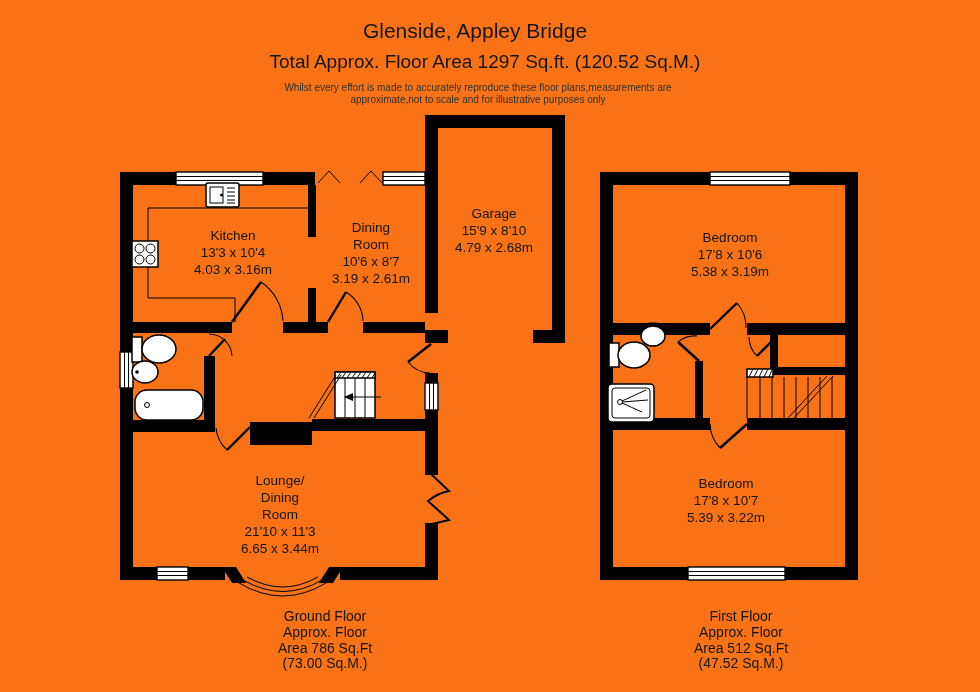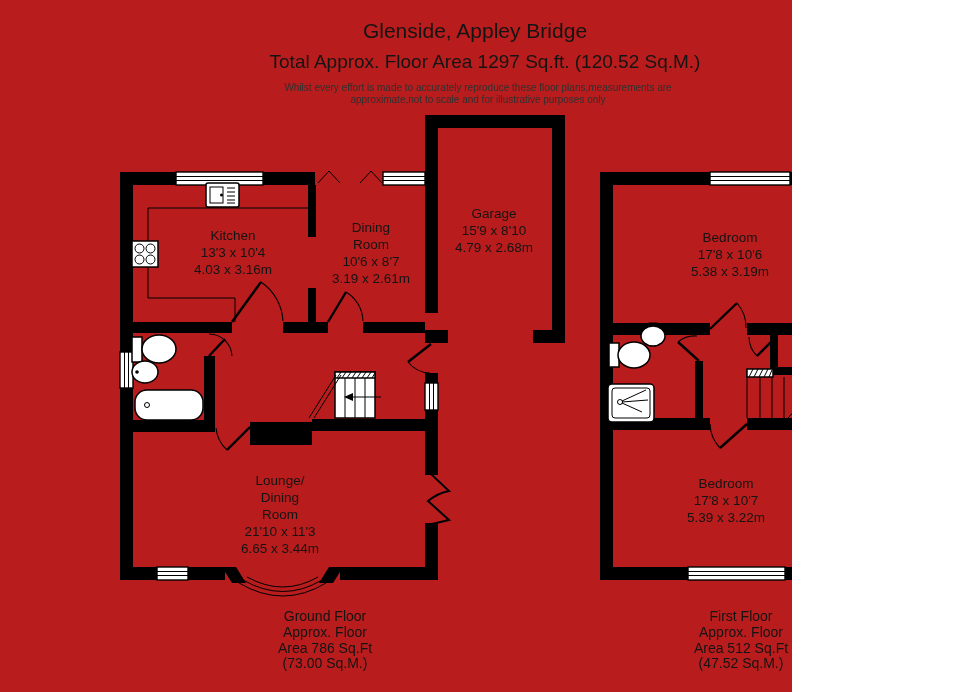--- a/index.html
+++ b/index.html
@@ -1,16 +1,16 @@
 <!DOCTYPE html>
 <html><head>
 <meta charset="utf-8">
 <style>
   html,body{margin:0;padding:0;background:#fff;}
-  .page{position:relative;width:792px;height:692px;background:#b91c1c;overflow:hidden;
+  .page{position:relative;width:980px;height:692px;background:#f97316;overflow:hidden;
         font-family:"Liberation Sans","DejaVu Sans",sans-serif;}
   svg{position:absolute;left:0;top:0;}
   svg text{fill:#141414;font-family:"Liberation Sans","DejaVu Sans",sans-serif;}
   text.title{font-size:21px;}
   text.subtitle{font-size:19px;}
   text.disclaimer{font-size:10px;fill:#303030;}
   text.room-label{font-size:13.5px;}
   text.caption{font-size:14px;}
   .wall{fill:#000;stroke:none;}
   .win{fill:#fff;stroke:#000;stroke-width:1.4;}

